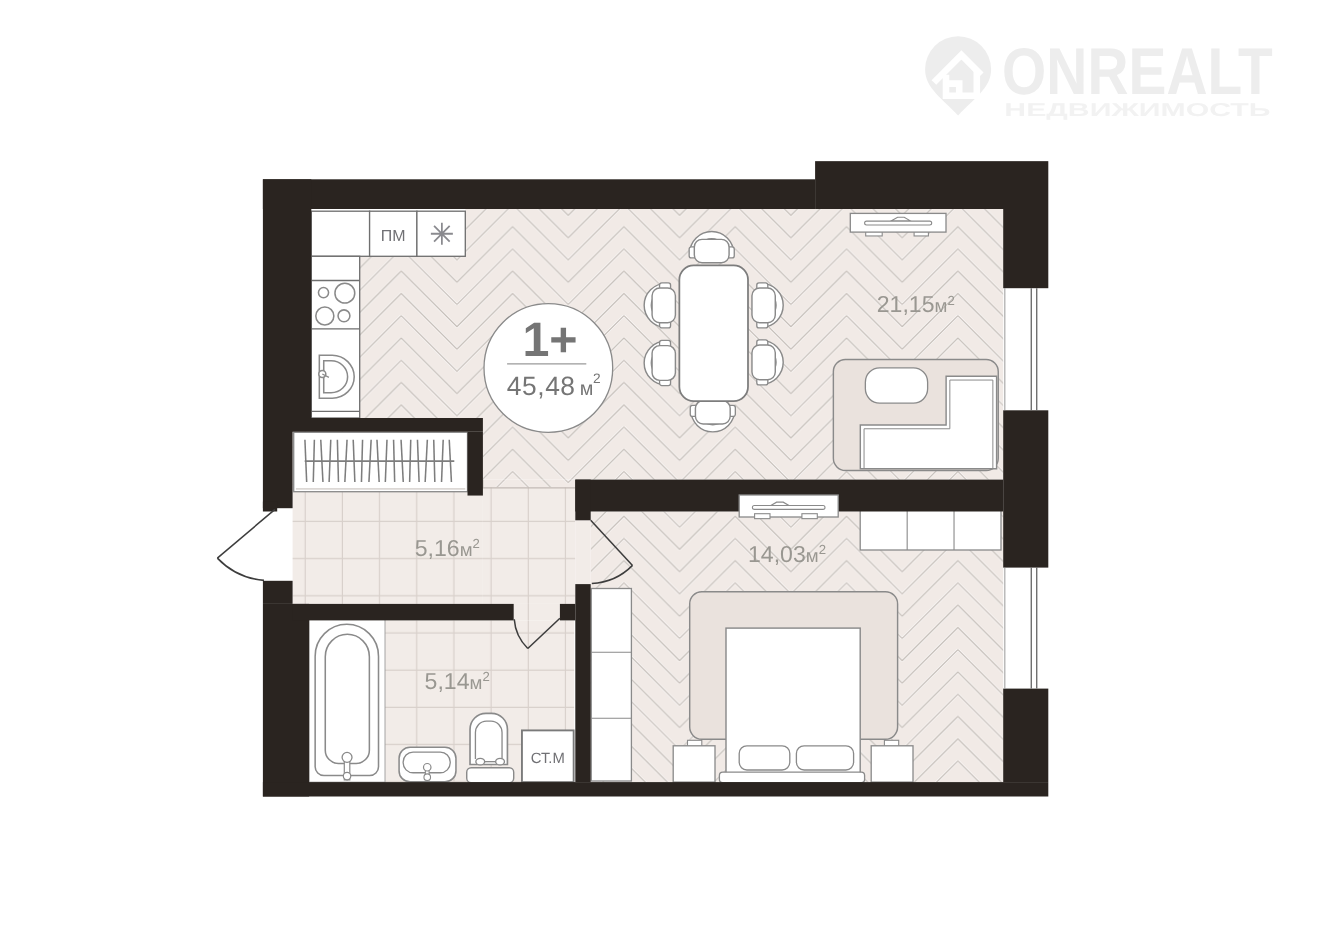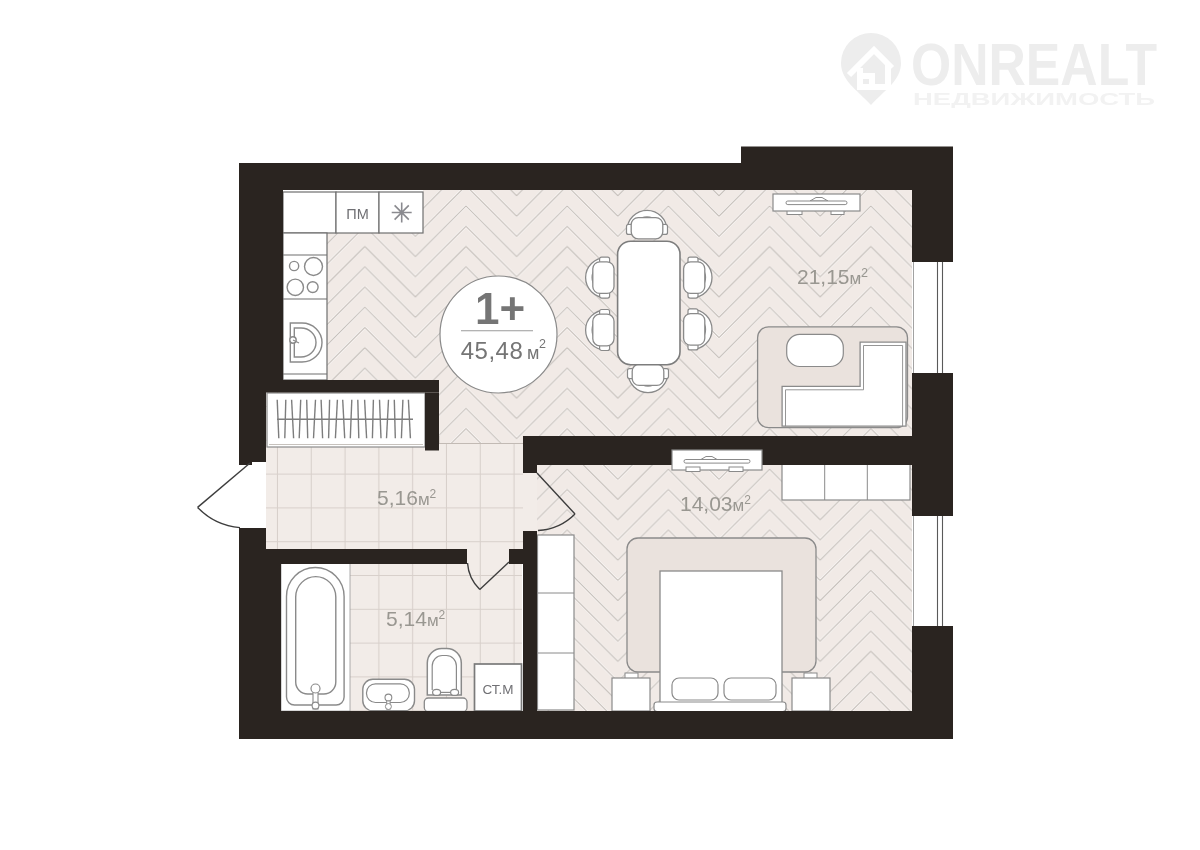--- a/index.html
+++ b/index.html
@@ -1,16 +1,16 @@
 <!DOCTYPE html>
 <html><head>
 <meta charset="utf-8">
 <style>
   html,body{margin:0;padding:0;background:#ffffff;}
-  .page{width:1200px;height:850px;position:relative;overflow:hidden;font-family:"Liberation Sans", sans-serif;}
+  .page{width:1200px;height:724px;position:relative;overflow:hidden;font-family:"Liberation Sans", sans-serif;}
 </style>
 </head>
 <body>
 <div class="page">
 <svg width="1200" height="850" viewBox="0 0 1200 850">
 <defs>
   <pattern id="hb" patternUnits="userSpaceOnUse" x="466" y="3.6" width="101.2" height="101.2">
     <rect width="101.2" height="101.2" fill="#f1eae6"></rect>
     <g stroke="#ffffff" stroke-width="2.2" fill="none">
       <path d="M0,-60.72 L50.6,-10.12 M0,-40.48 L50.6,10.12 M0,-20.24 L50.6,30.36 M0,0 L50.6,50.6 M0,20.24 L50.6,70.84 M0,40.48 L50.6,91.08 M0,60.72 L50.6,111.32 M0,80.96 L50.6,131.56 M0,101.2 L50.6,151.8"></path>

